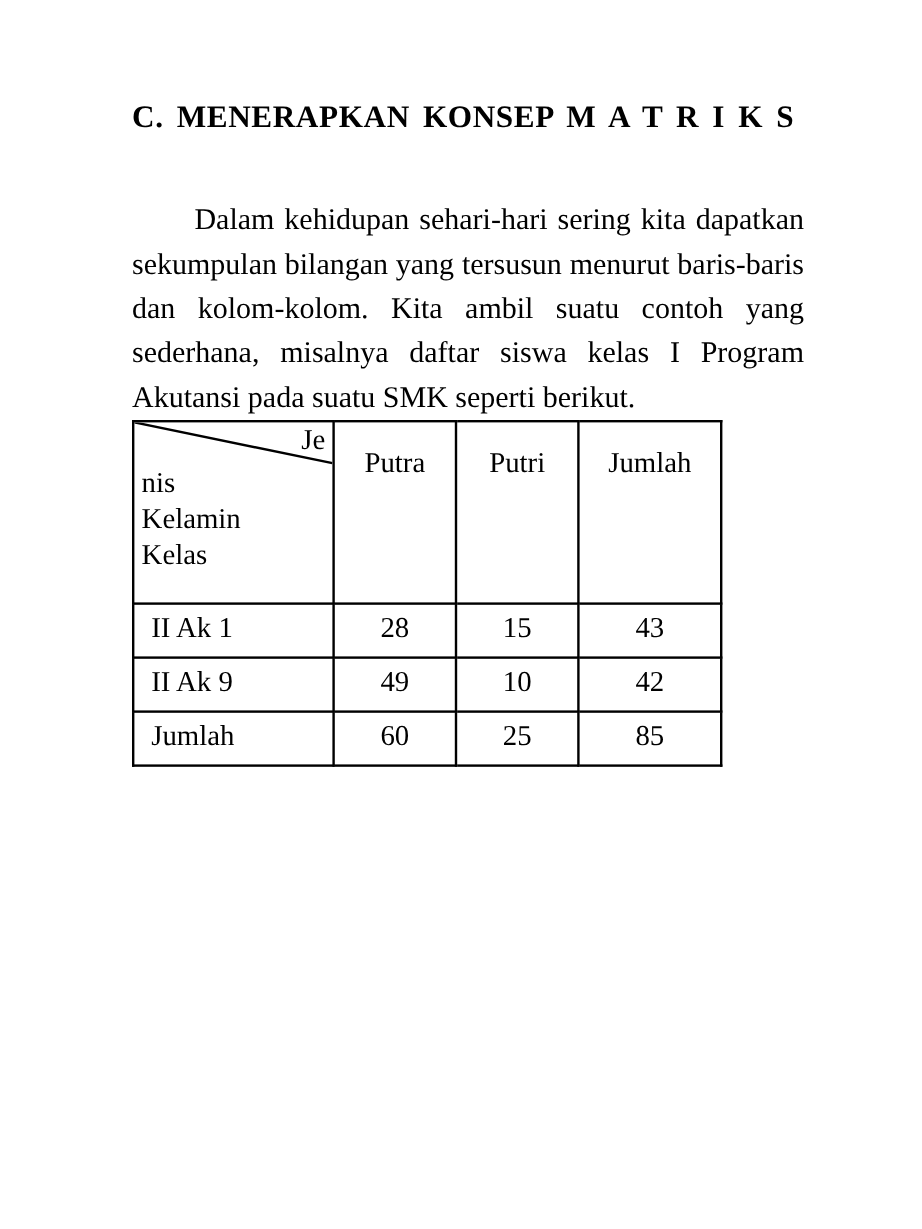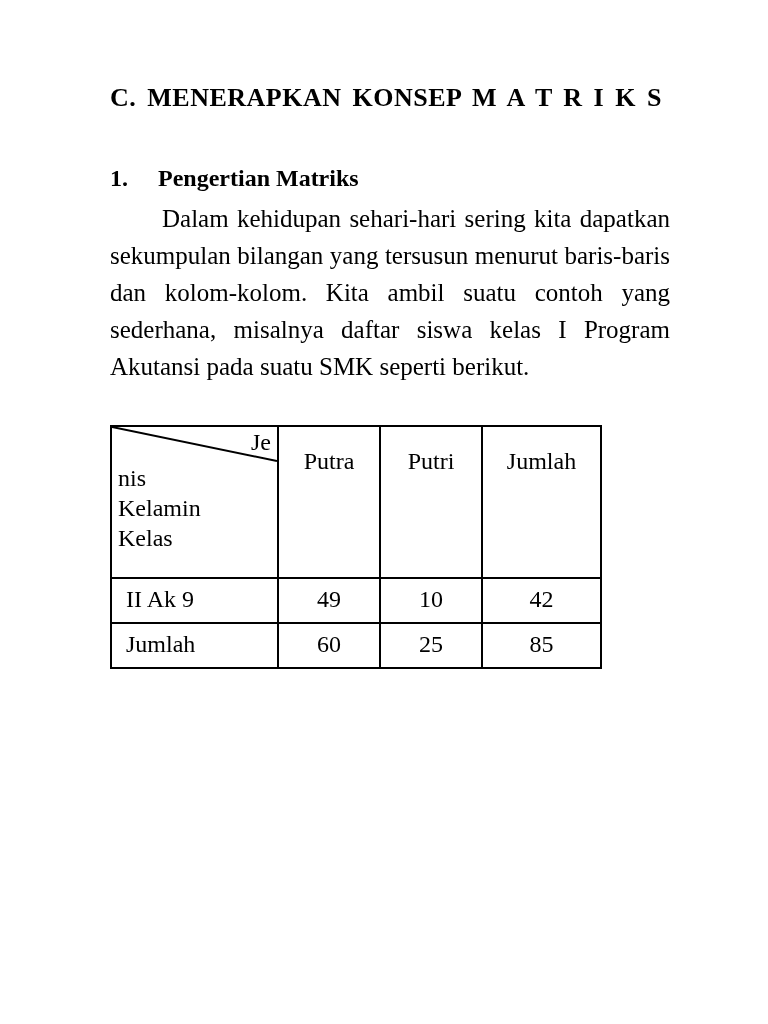--- a/index.html
+++ b/index.html
@@ -41,21 +41,20 @@
   .body-par {
     font-size: 25px;
     line-height: 1.48;
     text-align: justify;
     text-justify: inter-word;
     margin: 0;
     text-indent: 52px;
     hyphens: none;
   }
   .table-wrap {
-    margin-top: 40px;
   }
   table.data-table {
     border-collapse: collapse;
     font-size: 24px;
     line-height: 1.15;
   }
   table.data-table td {
     border: 2px solid #000000;
     padding: 2px 6px;
     text-align: center;
@@ -110,23 +109,20 @@
     padding-top: 1px;
   }
 </style>
 </head>
 <body>
 
 <div class="page">
 
   <h1 class="section-heading">C. MENERAPKAN KONSEP M A T R I K S</h1>
 
-  <h2 class="sub-heading">
-    <span class="num">1.</span><span>Pengertian Matriks</span>
-  </h2>
 
   <p class="body-par">Dalam kehidupan sehari-hari sering kita dapatkan sekumpulan bilangan yang tersusun menurut baris-baris dan kolom-kolom. Kita ambil suatu contoh yang sederhana, misalnya daftar siswa kelas I Program Akutansi pada suatu SMK seperti berikut.</p>
 
   <div class="table-wrap">
     <table class="data-table">
       <tbody>
         <tr>
           <td class="corner">
             <svg class="corner-diag" viewBox="0 0 145 150" preserveAspectRatio="none">
               <line x1="0" y1="0" x2="145" y2="34" stroke="#000000" stroke-width="2"></line>
@@ -136,20 +132,26 @@
               <div>nis</div>
               <div>Kelamin</div>
               <div>Kelas</div>
             </div>
           </td>
           <td class="head">Putra</td>
           <td class="head">Putri</td>
           <td class="head wide">Jumlah</td>
         </tr>
 
+        <tr class="data-row">
+          <td class="rowlabel">II Ak 1</td>
+          <td>28</td>
+          <td>15</td>
+          <td>43</td>
+        </tr>
 
         <tr class="data-row">
           <td class="rowlabel">II Ak 9</td>
           <td>49</td>
           <td>10</td>
           <td>42</td>
         </tr>
 
         <tr class="data-row">
           <td class="rowlabel">Jumlah</td>

